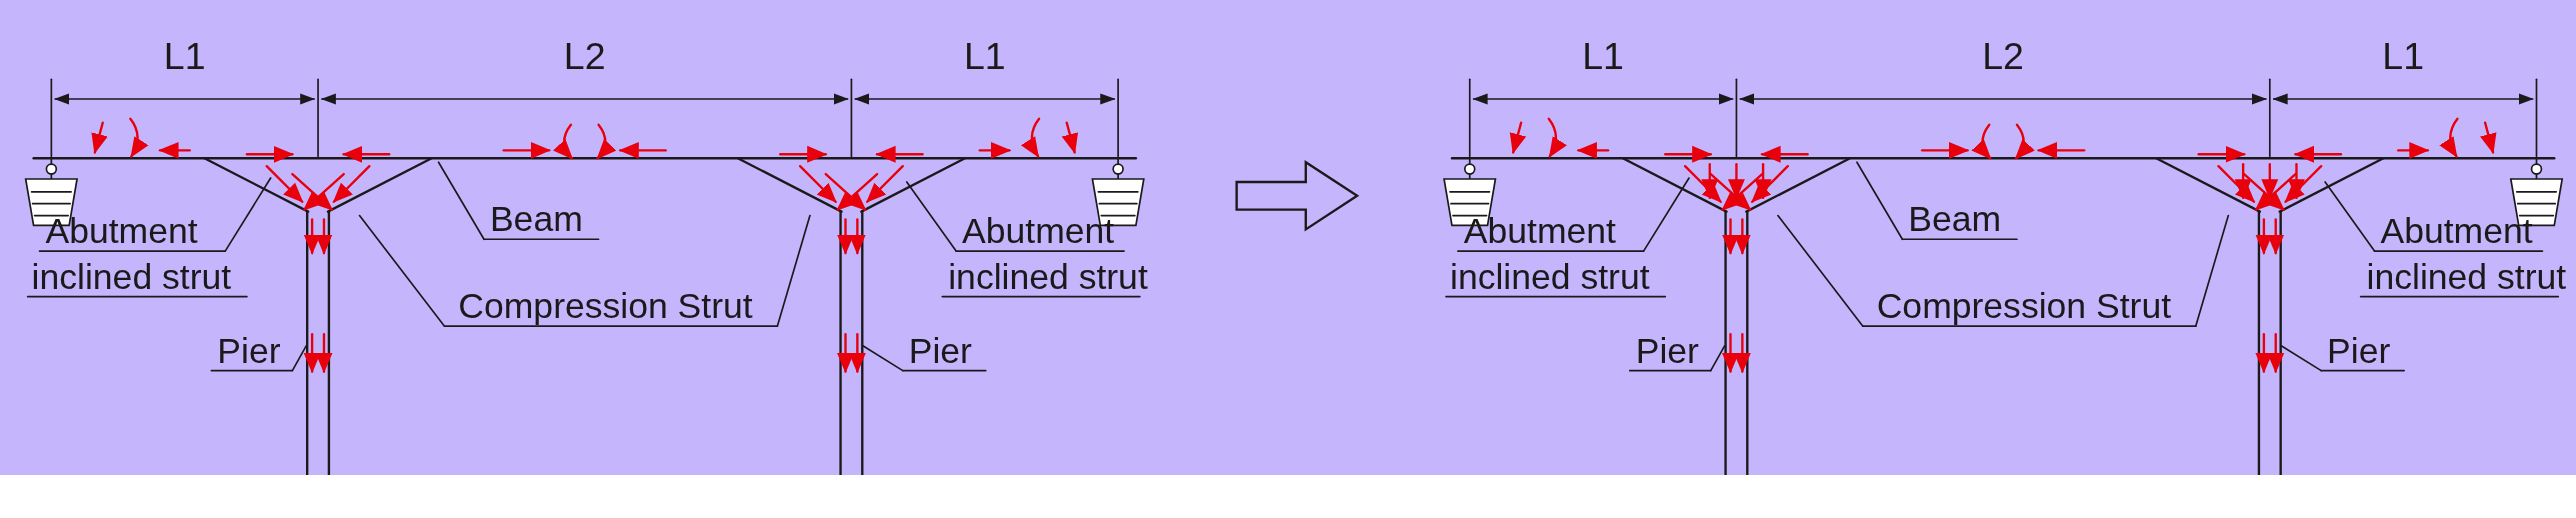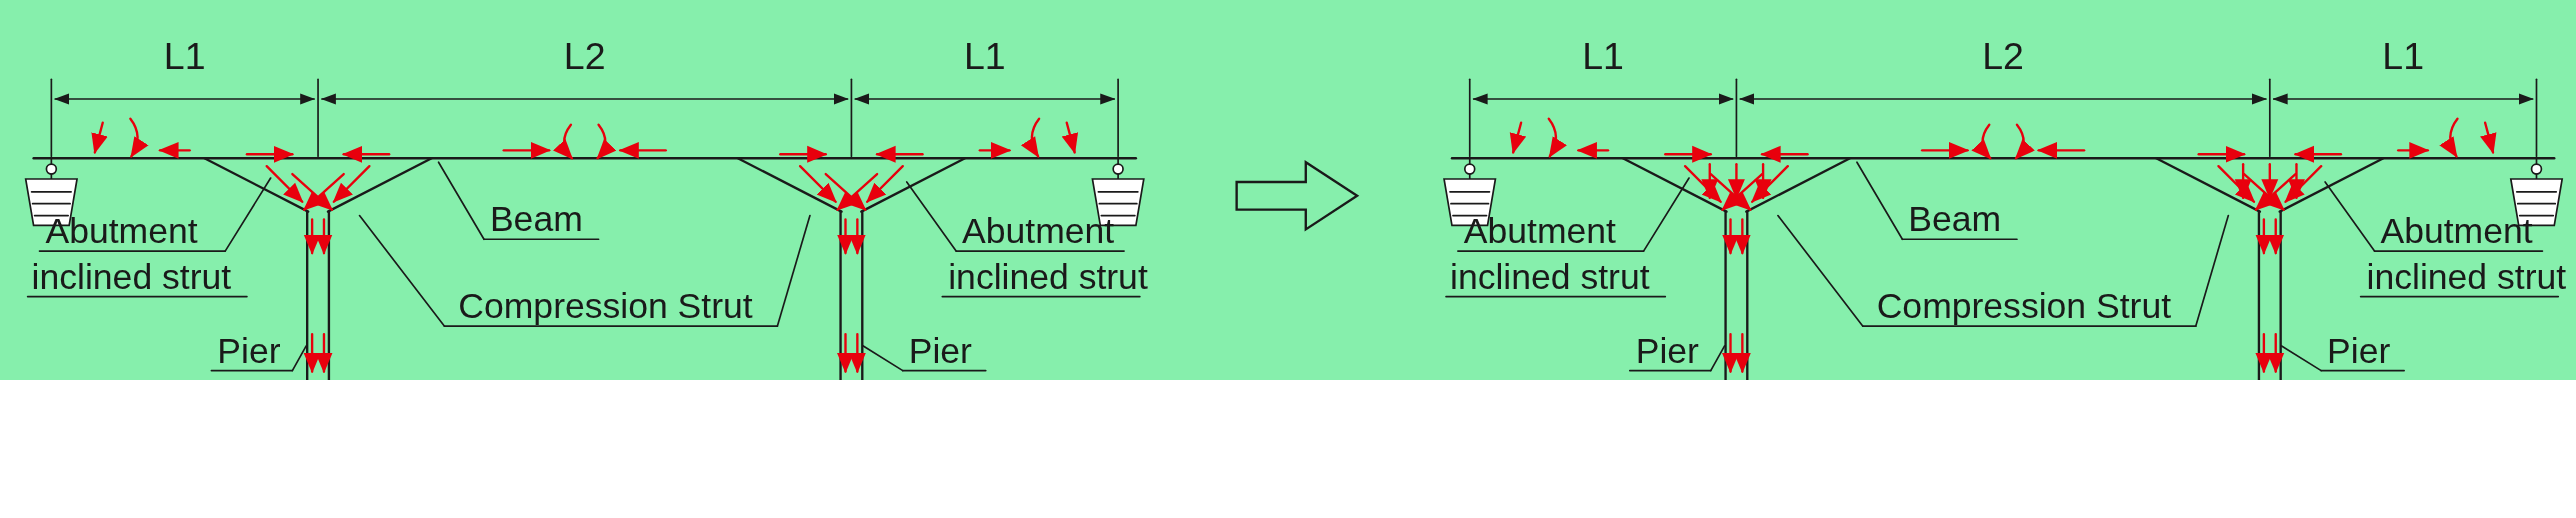--- a/index.html
+++ b/index.html
@@ -1,16 +1,16 @@
 <!DOCTYPE html>
 <html style="--line: #1a1a1a; --force: #e8000d;"><head>
 <meta charset="utf-8">
 <style>
   html,body{margin:0;padding:0;background:#ffffff;}
-  .canvas{width:2576px;height:380px;background:#86efac;position:relative;overflow:hidden;}
+  .canvas{width:2576px;height:475px;background:#c4b5fd;position:relative;overflow:hidden;}
   svg{display:block;}
   svg text{font-family:"Liberation Sans","DejaVu Sans",sans-serif;font-size:36px;fill:var(--line,#1a1a1a);}
   svg text.dim{font-size:38px;}
   .k{stroke:var(--line,#1a1a1a);fill:none;stroke-width:2.4;stroke-linecap:round;}
   .thin{stroke-width:1.7;}
   .r{stroke:var(--force,#e8000d);fill:none;stroke-width:2.4;stroke-linecap:round;}
 </style>
 </head>
 <body>
 

